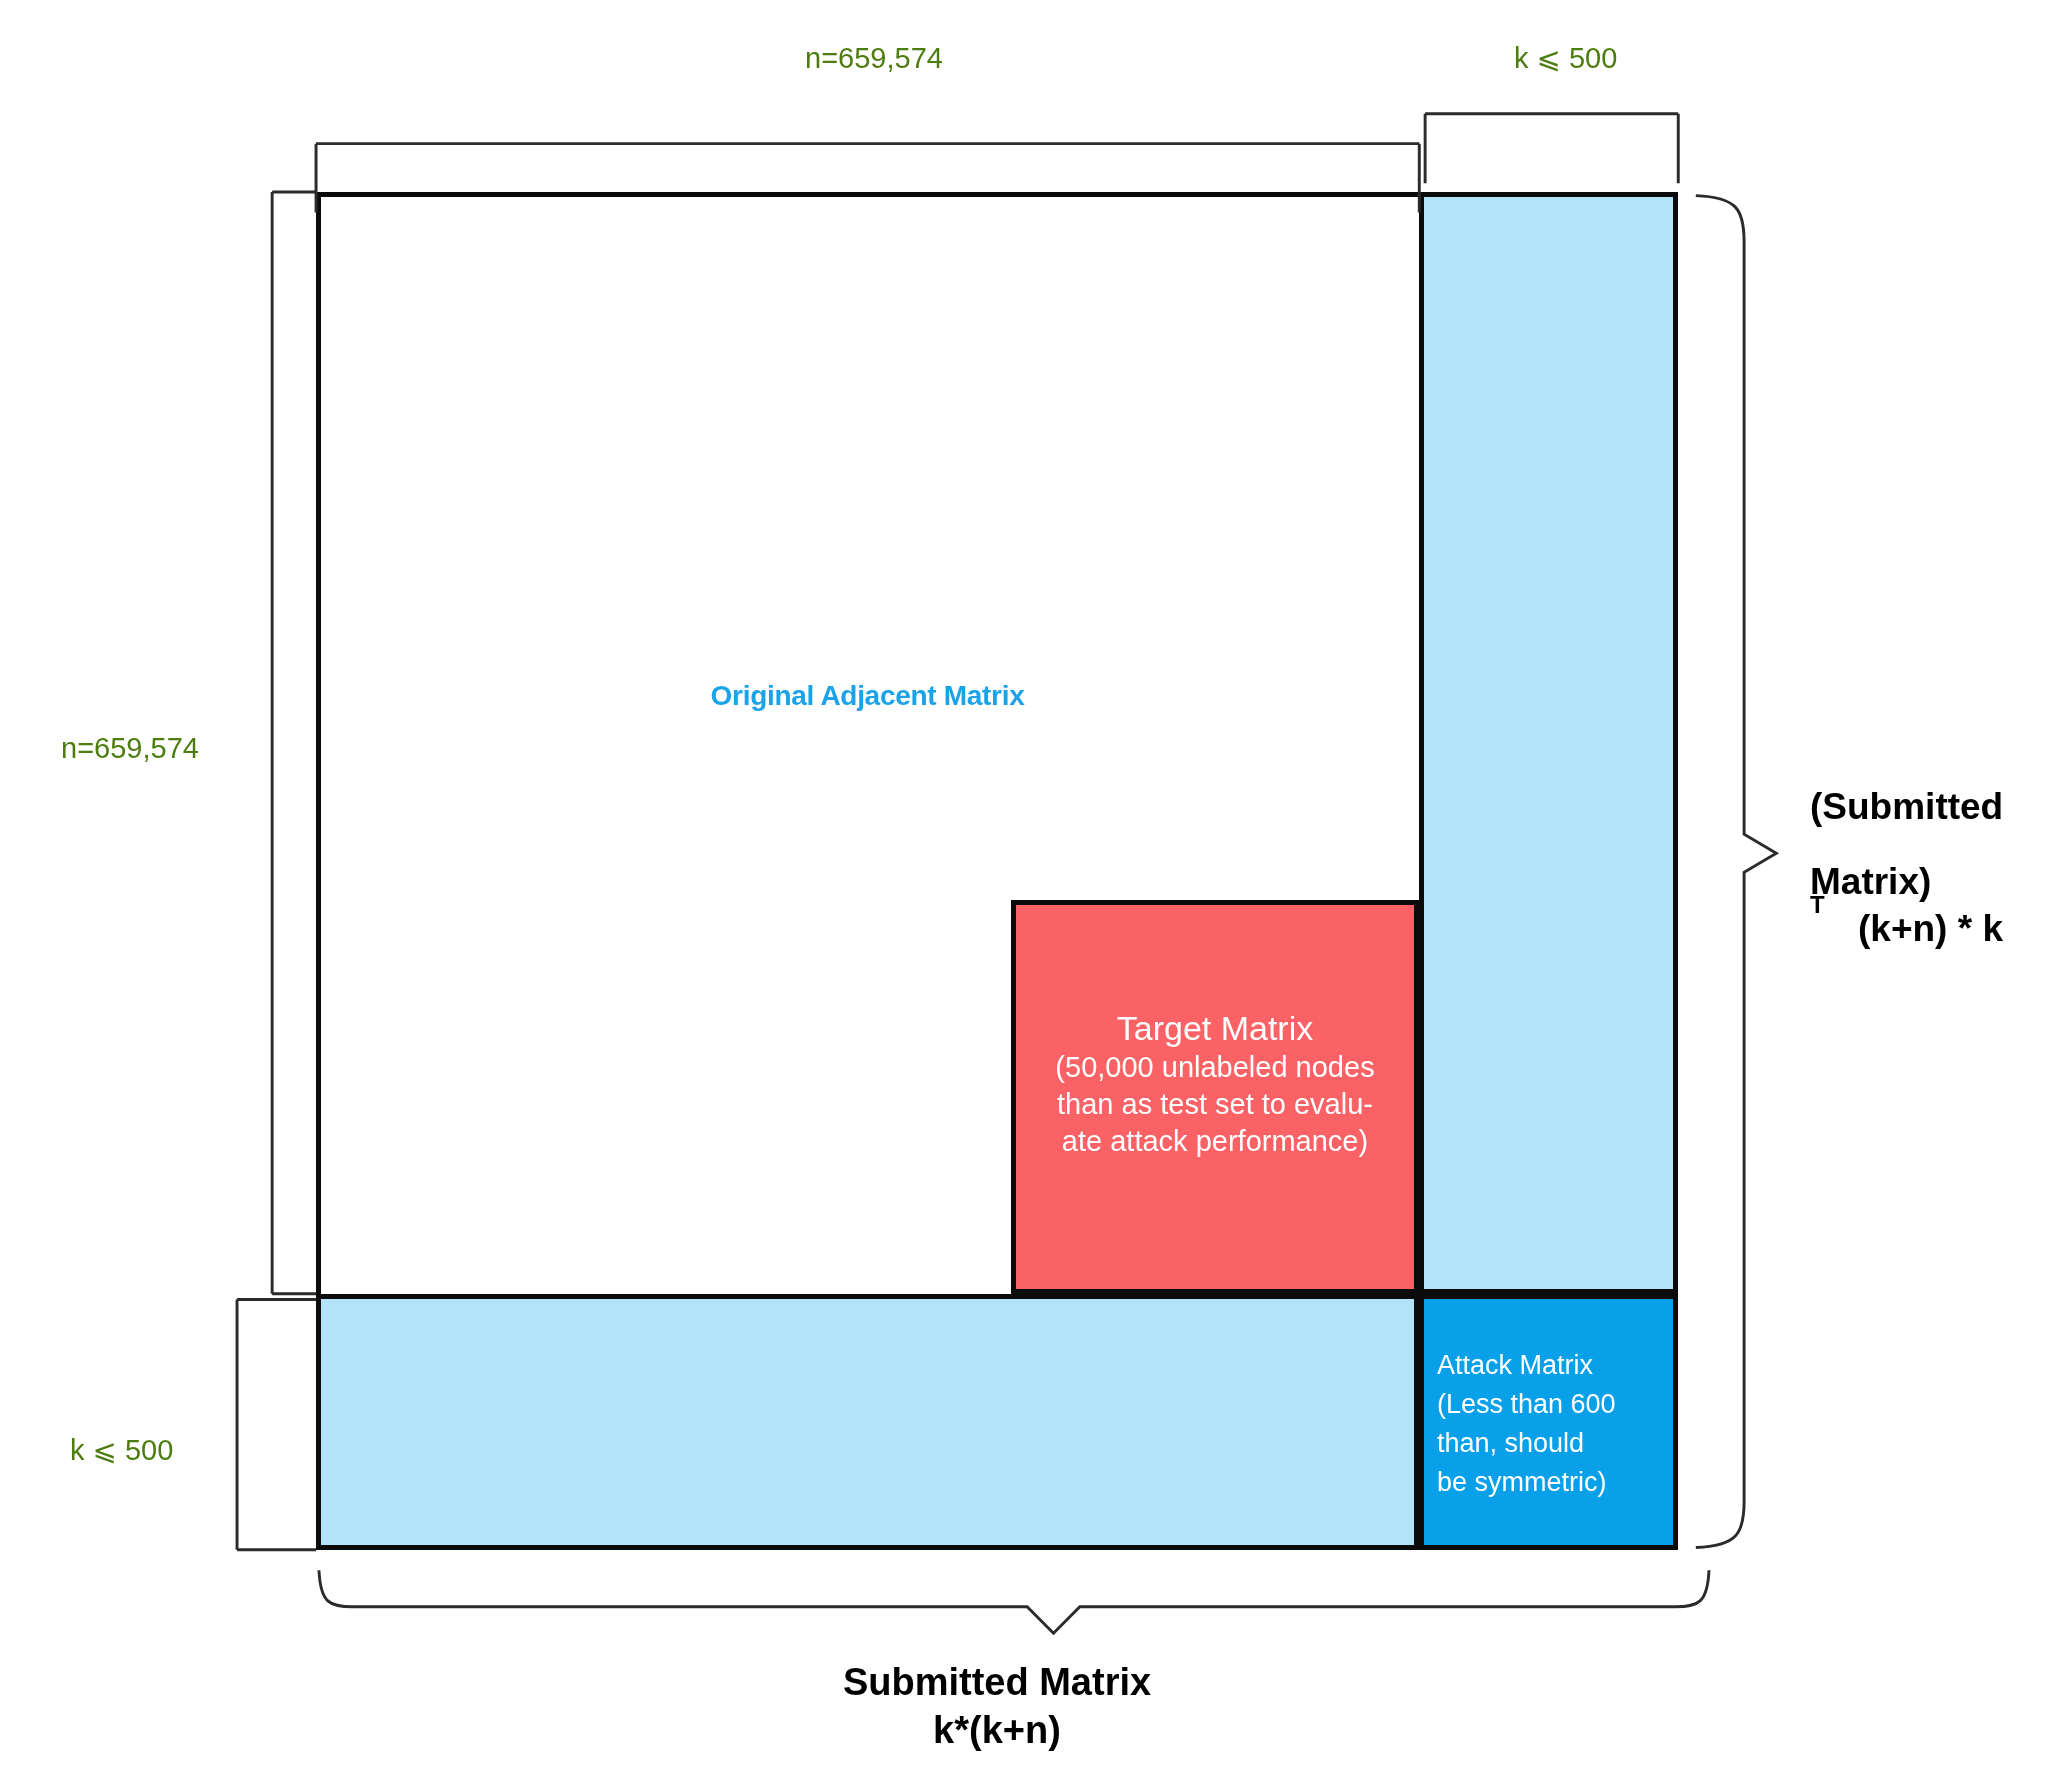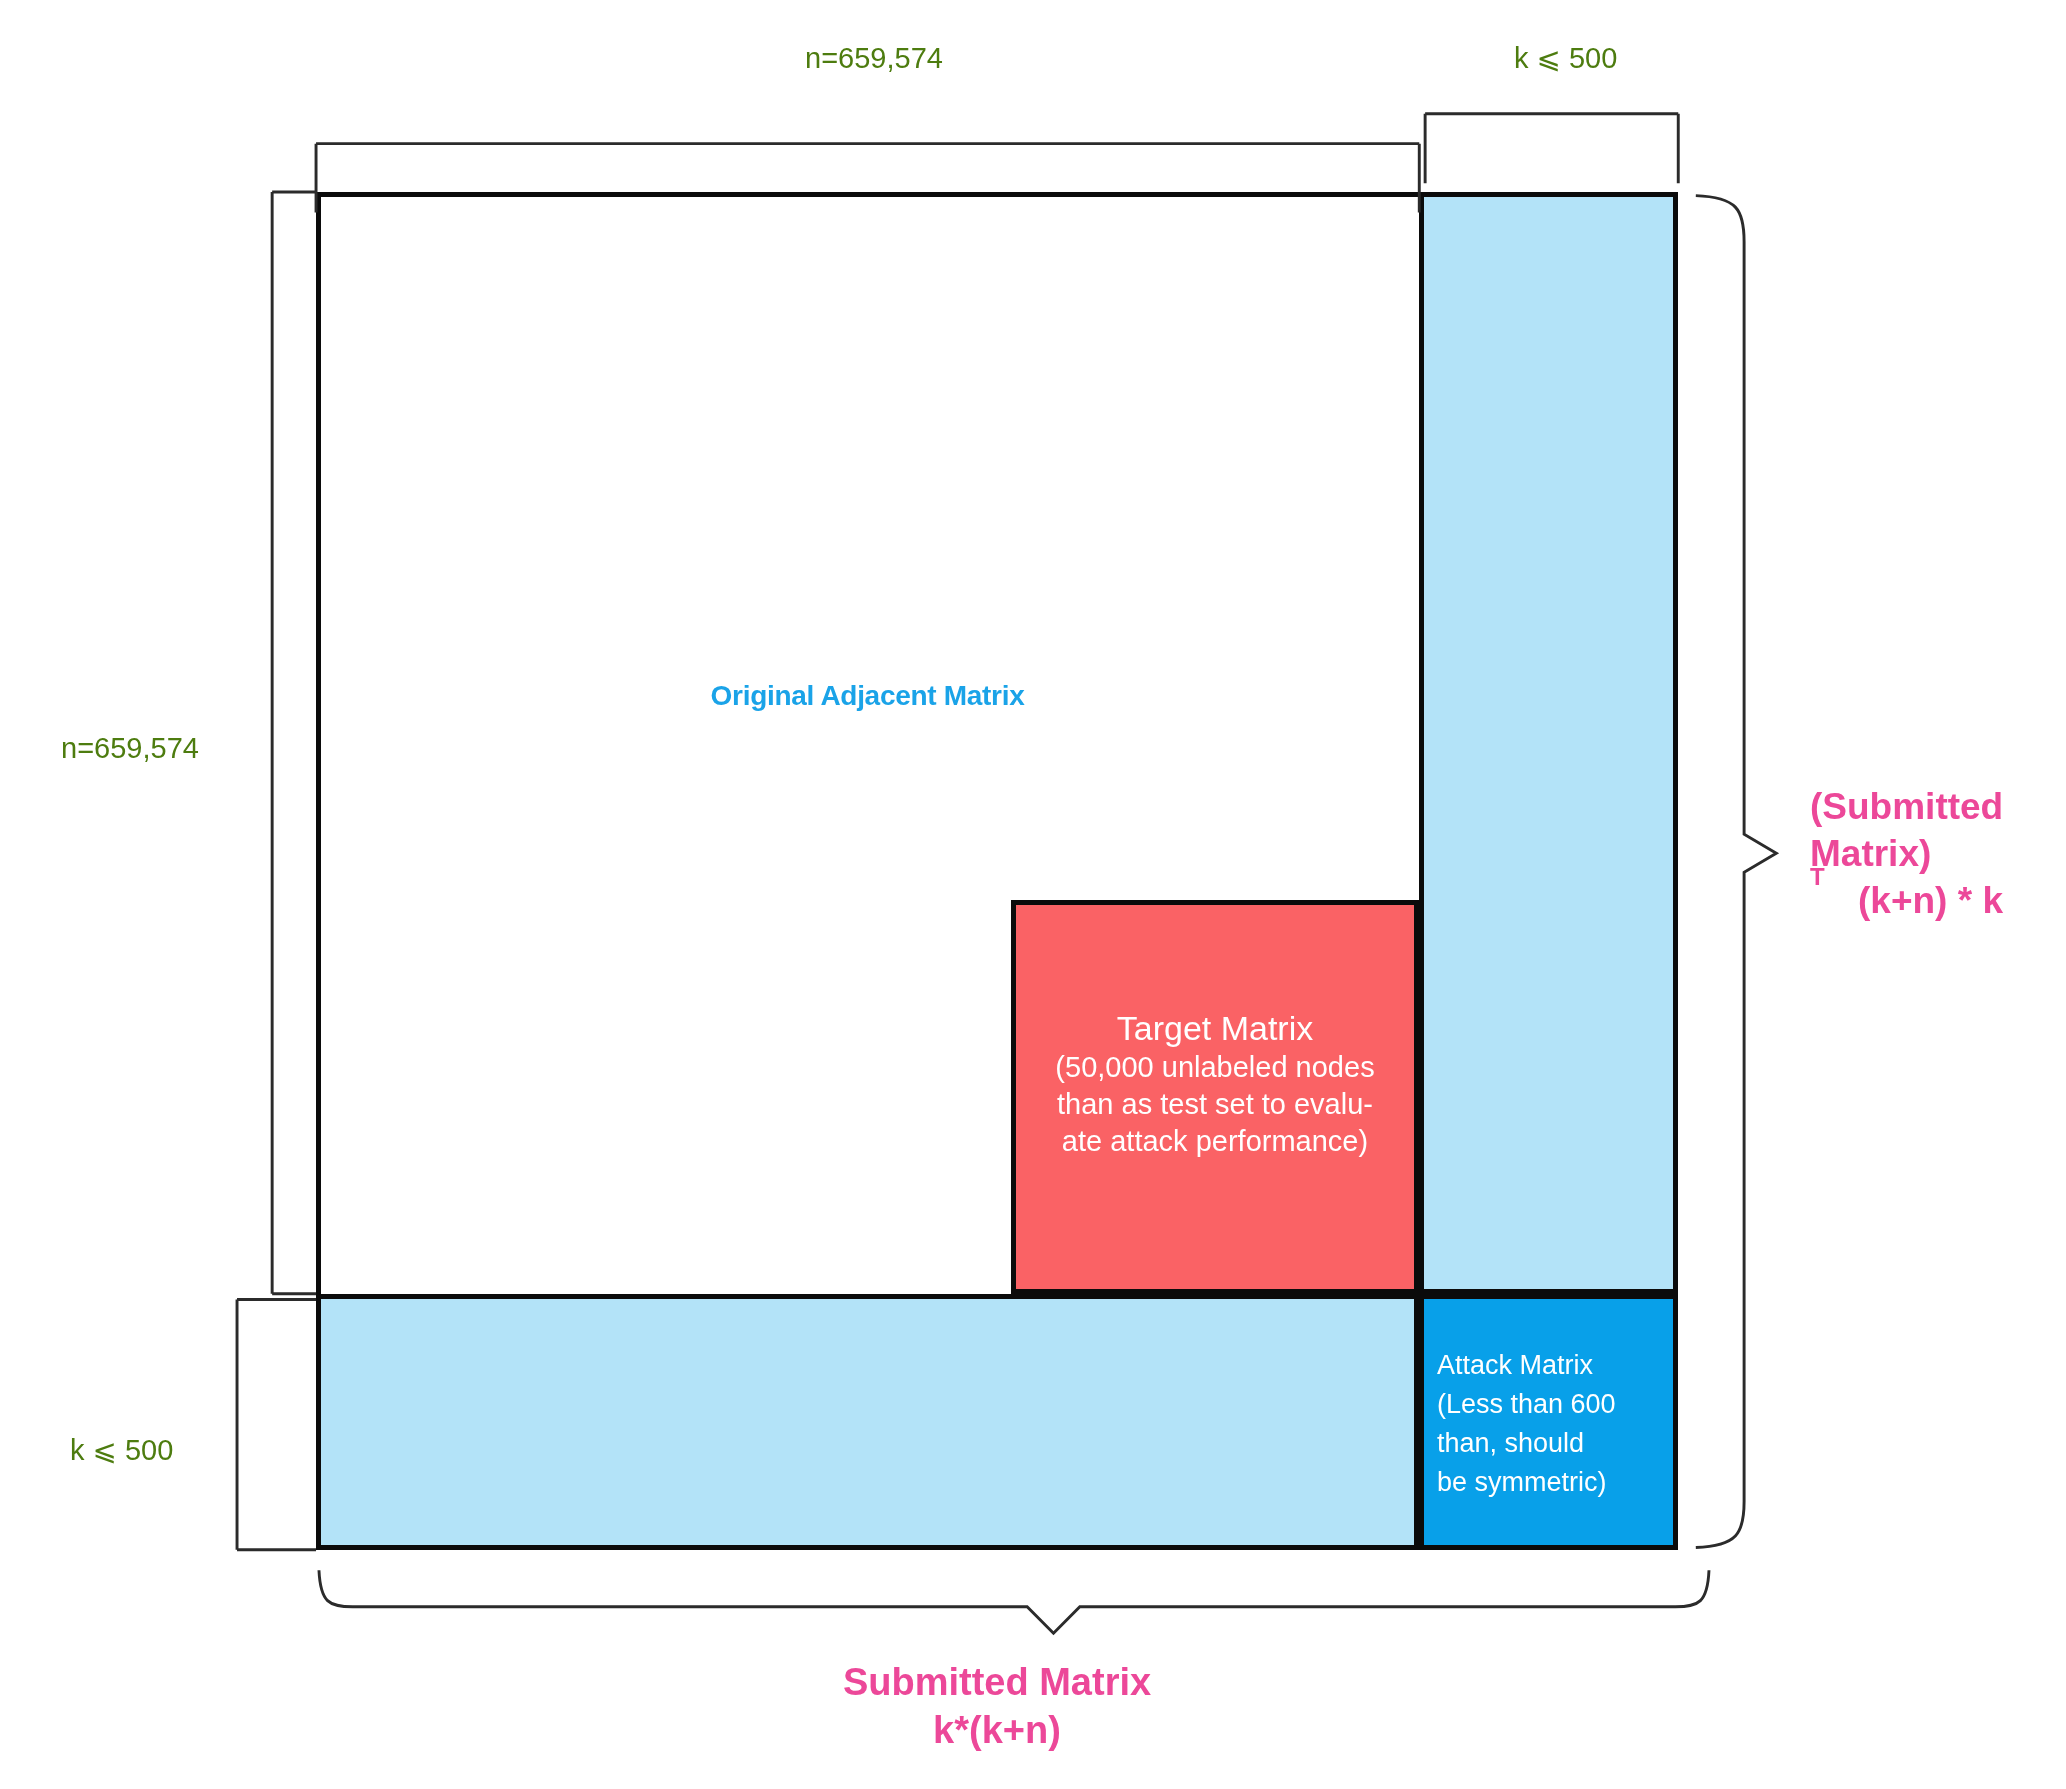--- a/index.html
+++ b/index.html
@@ -109,33 +109,33 @@
     font-size: 29px;
     font-weight: 300;
     white-space: nowrap;
   }
   .lbl-top-n   { left: 805px; top: 42px; }
   .lbl-top-k   { left: 1514px; top: 41px; }
   .lbl-left-n  { left: 61px;  top: 732px; }
   .lbl-left-k  { left: 70px;  top: 1433px; }
 
   .blue-label {
-    color: #ec4899;
+    color: #000000;
     font-weight: bold;
     font-stretch: condensed;
   }
   .lbl-right {
     left: 1810px;
     top: 783px;
     width: 241px;
     font-size: 37px;
     line-height: 47px;
   }
   .lbl-right span { display: block; white-space: nowrap; }
-  .lbl-right .ln2 { text-align: left; }
+  .lbl-right .ln2 { text-align: left; margin-top: 28px; }
   .lbl-right .ln3 { text-align: center; }
   .sup-t {
     font-size: 24px;
     vertical-align: super;
     line-height: 0;
   }
   .lbl-bottom {
     left: 316px;
     top: 1658px;
     width: 1362px;

